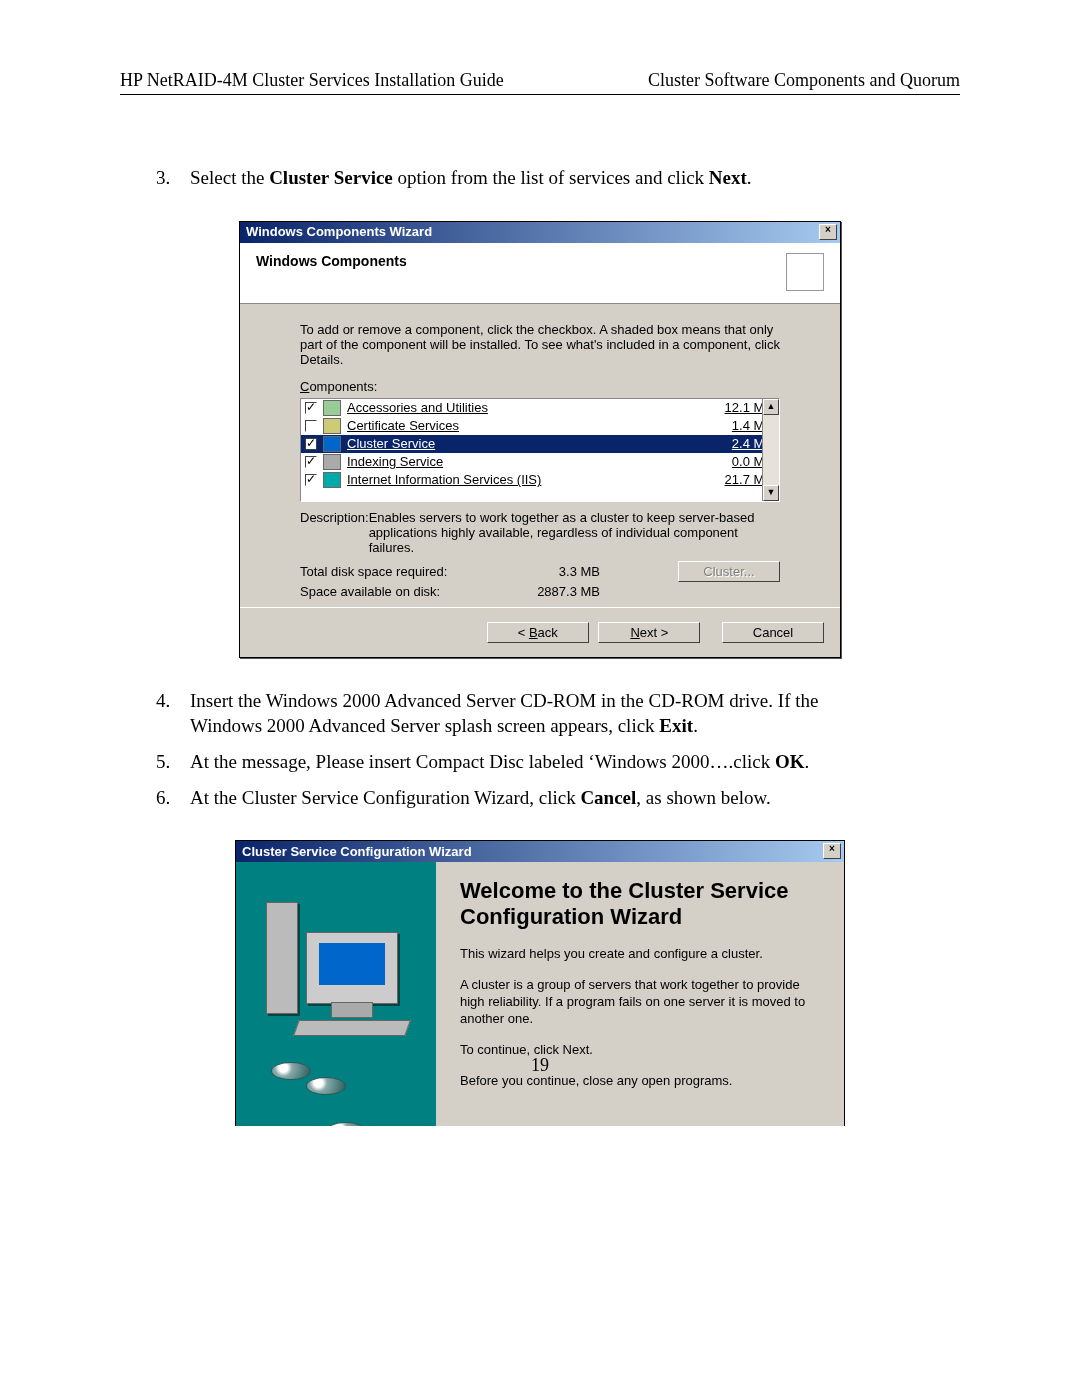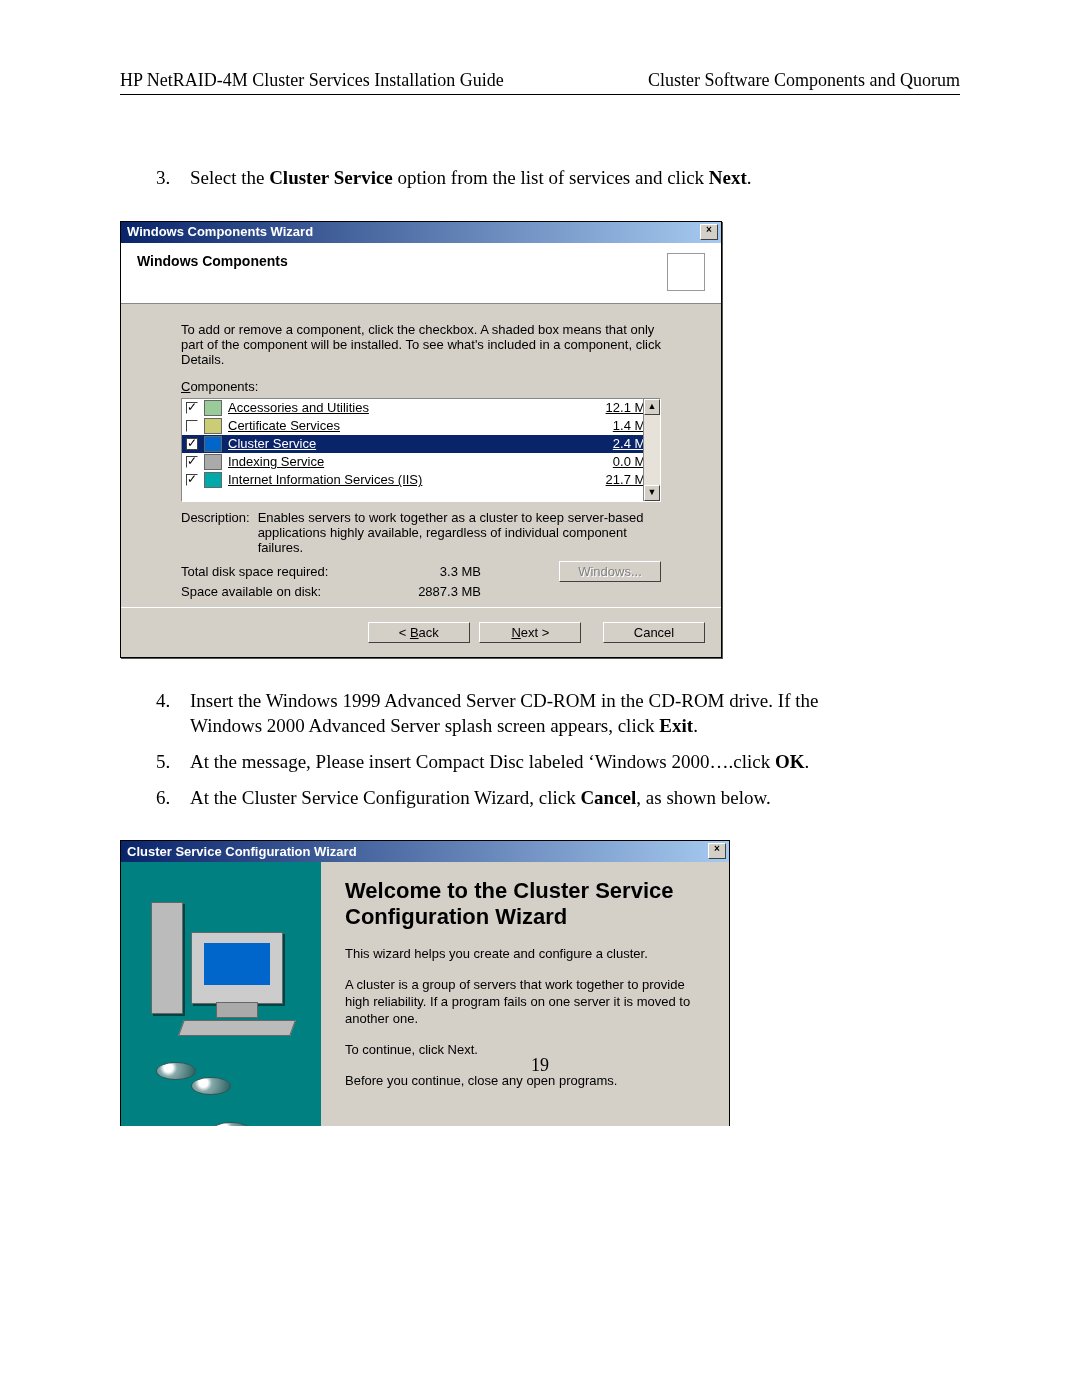--- a/index.html
+++ b/index.html
@@ -48,21 +48,21 @@
   }
   ol.steps > li .num {
     position: absolute;
     left: -34px;
     top: 0;
   }
   .bold { font-weight: bold; }
   .fig {
     margin: 30px 0 30px 0;
     display: flex;
-    justify-content: flex-start;
+    justify-content: center;
   }
 
   
   .dlg {
     width: 600px;
     font-family: Tahoma, Arial, sans-serif;
     font-size: 13px;
     background: #d4d0c8;
     border: 1px solid #000;
     box-shadow: 1px 1px 0 #555;
@@ -176,21 +176,20 @@
     border-right-color:#404040;
     border-bottom-color:#404040;
     box-sizing:border-box;
     text-align:center;
     font-size:9px;
     line-height:12px;
   }
   .scrollbar .track { position:absolute; top:16px; bottom:16px; left:0; right:0; background:#e6e2da;}
   .desc {
     display:flex;
-    gap:8px;
     margin-top:8px;
   }
   .desc .d1 { flex:0 0 auto; }
   .desc .d2 { flex:1; }
   .stats {
     margin-top:6px;
     display:grid;
     grid-template-columns: 210px 90px 1fr;
     row-gap:2px;
     align-items:center;
@@ -378,39 +377,39 @@
             <div class="arr" style="position:absolute;bottom:0;left:0;right:0">▼</div>
           </div>
         </div>
         <div class="desc">
           <div class="d1">Description:</div>
           <div class="d2">Enables servers to work together as a cluster to keep server-based applications highly available, regardless of individual component failures.</div>
         </div>
         <div class="stats">
           <span>Total disk space required:</span>
           <span style="text-align:right;">3.3 MB</span>
-          <span style="text-align:right;"><span class="btn disabled">Windows...</span></span>
+          <span style="text-align:right;"><span class="btn disabled">Cluster...</span></span>
           <span>Space available on disk:</span>
           <span style="text-align:right;">2887.3 MB</span>
           <span></span>
         </div>
       </div>
       <div class="btnrow">
         <span class="btn">&lt; <span class="u">B</span>ack</span>
         <span class="btn"><span class="u">N</span>ext &gt;</span>
         <span class="btn spacer-btn">Cancel</span>
       </div>
     </div>
   </div>
 
   <ol class="steps">
     <li>
       <span class="num">4.</span>
       <span>
-        <span>Insert the Windows 1999 Advanced Server CD-ROM in the CD-ROM drive.  If the</span><br>
+        <span>Insert the Windows 2000 Advanced Server CD-ROM in the CD-ROM drive.  If the</span><br>
         <span>Windows 2000 Advanced Server splash screen appears, click </span><span class="bold">Exit</span><span>.</span>
       </span>
     </li>
     <li>
       <span class="num">5.</span>
       <span>
         <span>At the message, Please insert Compact Disc labeled ‘Windows 2000….click </span><span class="bold">OK</span><span>.</span>
       </span>
     </li>
     <li>

